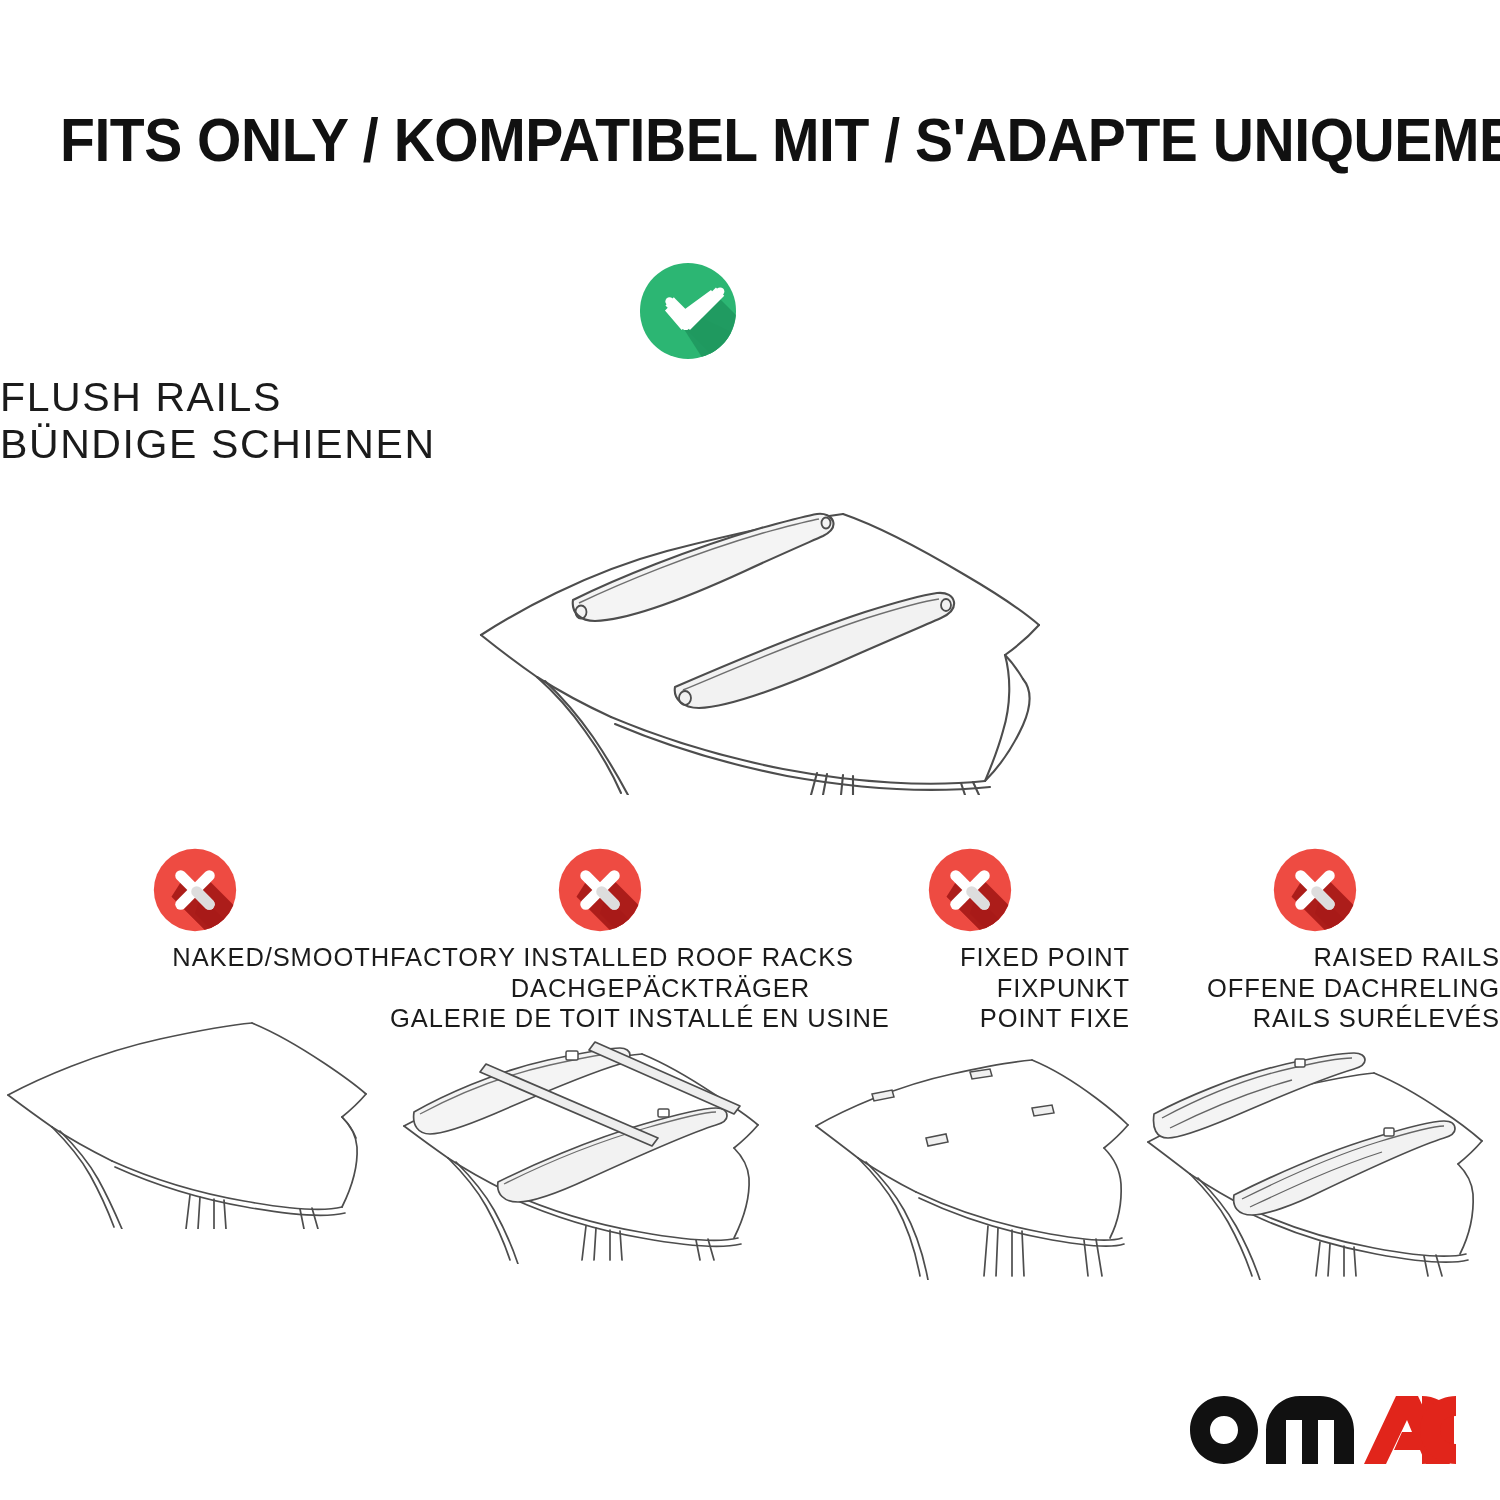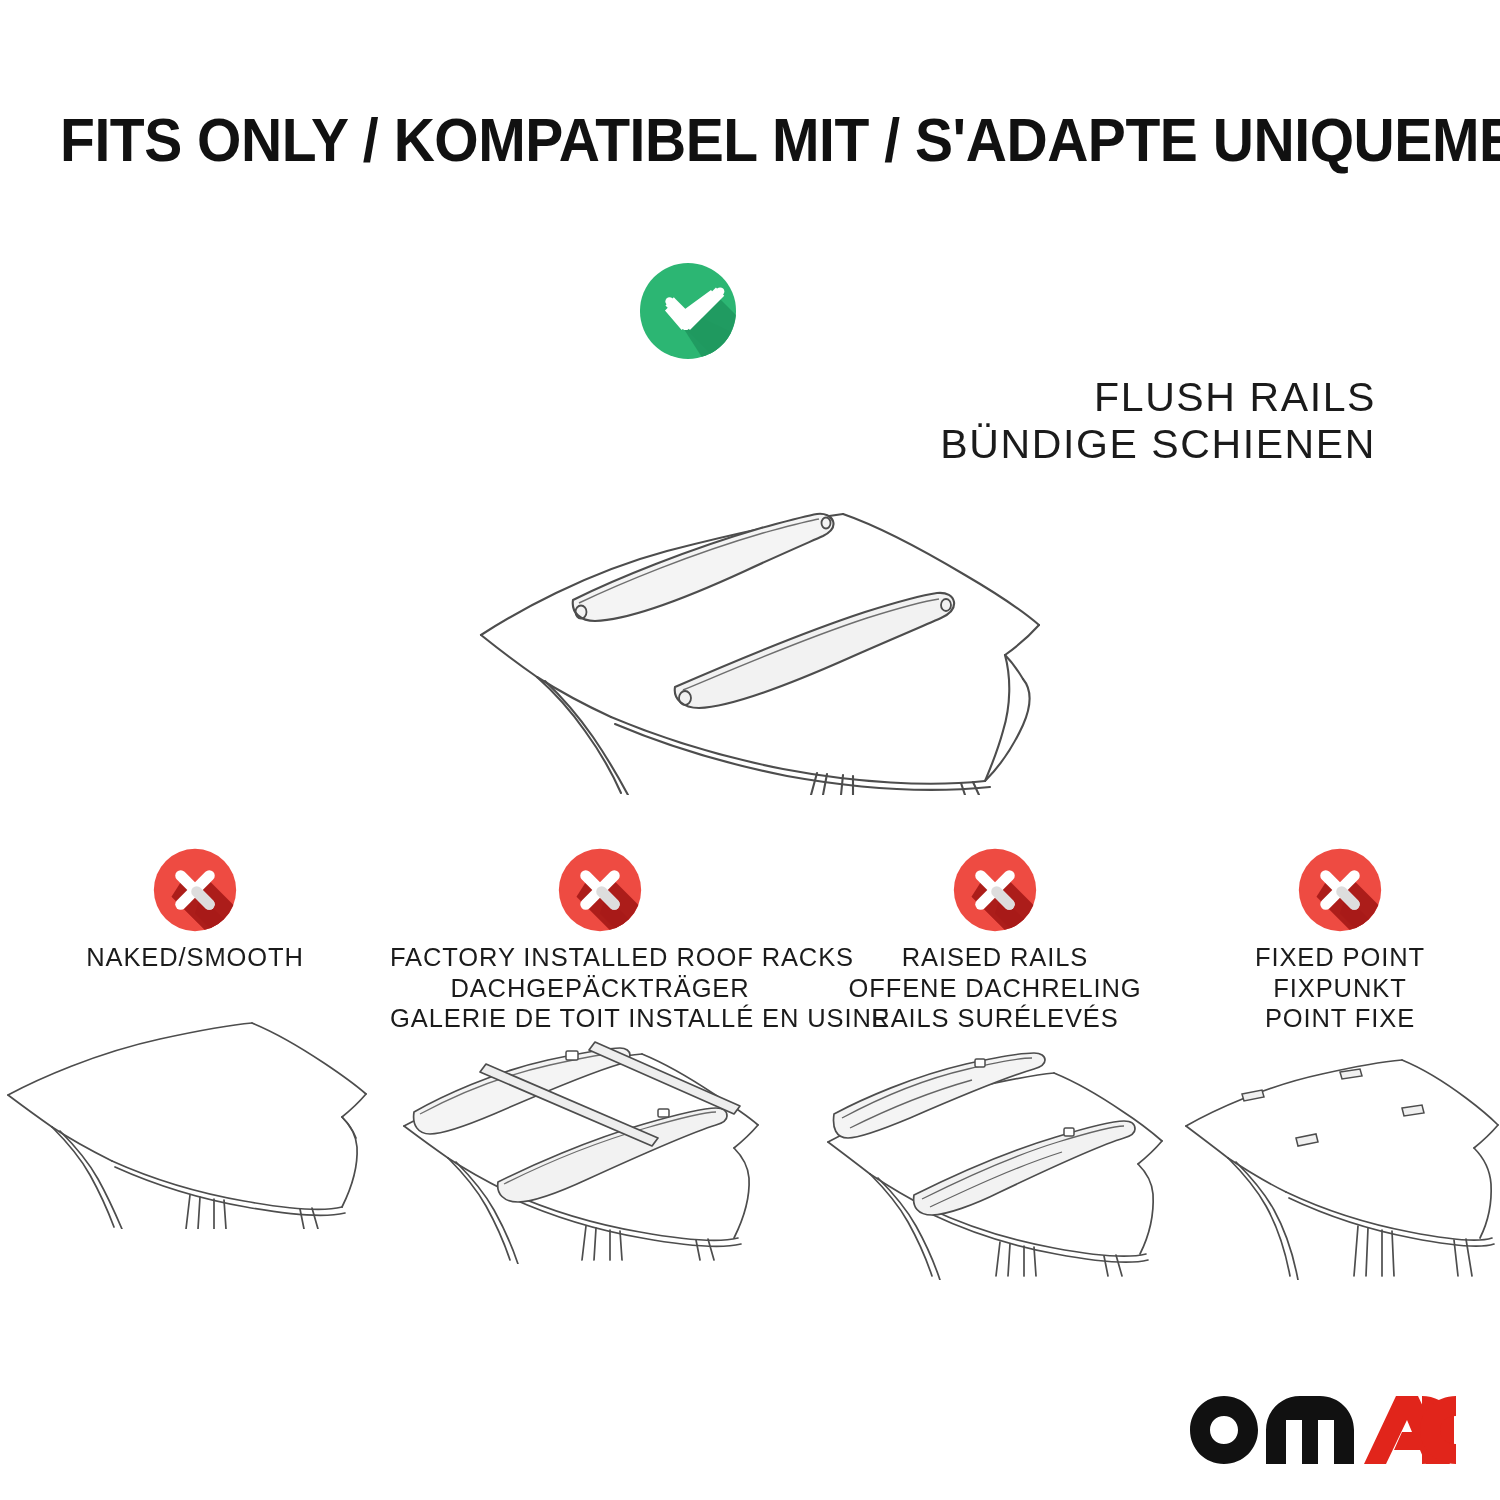--- a/index.html
+++ b/index.html
@@ -32,21 +32,21 @@
     transform-origin: center top;
     white-space: nowrap;
   }
 
   
   .fits-block {
     position: absolute;
     top: 262px;
     left: 0;
     width: 1376px;
-    text-align: right;
+    text-align: left;
   }
   .icon-check {
     position: relative;
     width: 98px;
     height: 98px;
     margin: 0 auto;
     display: block;
   }
   .fits-labels {
     margin-top: 14px;
@@ -72,21 +72,21 @@
   .grid {
     position: absolute;
     top: 848px;
     left: 0;
     width: 1500px;
     display: flex;
     align-items: flex-start;
   }
   .cell {
     position: relative;
-    text-align: center;
+    text-align: right;
   }
   .cell.c1 { width: 390px; }
   .cell.c2 { width: 420px; }
   .cell.c3 { width: 370px; }
   .cell.c4 { width: 320px; }
 
   .icon-x {
     position: relative;
     width: 84px;
     height: 84px;
@@ -336,20 +336,78 @@
             <path d="M205 8 L350 72 L344 80 L199 16 Z"></path>
           </g>
           <g stroke="#4D4D4D" stroke-width="1.5" fill="#FFFFFF">
             <rect x="176" y="17" width="12" height="9" rx="1.5"></rect>
             <rect x="268" y="75" width="11" height="8" rx="1.5"></rect>
           </g>
         </svg>
       </div>
     </div>
 
+    <div class="cell c4">
+      <span class="icon-x">
+        <svg viewBox="0 0 100 100" width="84" height="84" aria-hidden="true">
+          <defs>
+              <clipPath id="xc4">
+                <circle cx="50" cy="50" r="49"></circle>
+              </clipPath>
+            </defs>
+          <circle cx="50" cy="50" r="49" fill="#EE4B42"></circle>
+          <g clip-path="url(#xc4)">
+            <path d="M36 36 L64 64 L100 100 L100 100 L64 100 L22 58 Z" fill="#A81A18" opacity="0.95"></path>
+            <path d="M64 36 L100 72 L100 100 L72 100 L50 78 Z" fill="#A81A18" opacity="0.95"></path>
+          </g>
+          <g stroke="#FFFFFF" stroke-width="13" stroke-linecap="round">
+            <line x1="33" y1="33" x2="67" y2="67"></line>
+            <line x1="67" y1="33" x2="33" y2="67"></line>
+          </g>
+          <g stroke="#D8D8D8" stroke-width="13" stroke-linecap="round" clip-path="url(#xc4)" opacity="0.85">
+            <line x1="52" y1="52" x2="67" y2="67"></line>
+          </g>
+        </svg>
+      </span>
+      <div class="cell-labels">
+        <div>FIXED POINT</div>
+        <div>FIXPUNKT</div>
+        <div>POINT FIXE</div>
+      </div>
+      <div class="cell-art">
+        <svg viewBox="0 0 320 230" width="320" height="230" aria-hidden="true">
+          <g fill="none" stroke="#4D4D4D" stroke-width="1.7" stroke-linecap="round" stroke-linejoin="round">
+            <path d="M6 76 C34 60 86 36 142 24 C182 15 210 11 222 10"></path>
+            <path d="M222 10 C244 19 266 33 286 48 C302 60 312 69 318 75"></path>
+            <path d="M318 75 C312 82 304 90 294 98"></path>
+            <path d="M6 76 C14 82 30 94 48 108"></path>
+            <path d="M48 108 C66 120 86 132 106 142"></path>
+            <path d="M48 108 C62 122 76 138 86 156 C96 174 104 194 110 226"></path>
+            <path d="M56 112 C70 126 84 142 94 160 C104 178 112 198 118 230"></path>
+            <path d="M106 142 C144 160 188 174 230 182 C276 191 300 192 312 188"></path>
+            <path d="M109 148 C147 166 190 180 232 188 C278 197 302 198 314 194"></path>
+            <path d="M294 98 C304 108 310 120 311 134 C312 152 308 172 300 188"></path>
+            <path d="M178 176 L174 226"></path>
+            <path d="M188 178 L186 226"></path>
+            <path d="M202 180 L202 226"></path>
+            <path d="M212 181 L214 226"></path>
+            <path d="M274 190 L278 226"></path>
+            <path d="M286 189 L292 226"></path>
+          </g>
+
+          <g stroke="#4D4D4D" stroke-width="1.5" fill="#F0F0F0">
+            <path d="M62 44 L82 40 L84 47 L64 51 Z"></path>
+            <path d="M160 22 L180 19 L182 26 L162 29 Z"></path>
+            <path d="M116 88 L136 84 L138 92 L118 96 Z"></path>
+            <path d="M222 58 L242 55 L244 63 L224 66 Z"></path>
+          </g>
+        </svg>
+      </div>
+    </div>
+
     <div class="cell c3">
       <span class="icon-x">
         <svg viewBox="0 0 100 100" width="84" height="84" aria-hidden="true">
           <defs>
               <clipPath id="xc3">
                 <circle cx="50" cy="50" r="49"></circle>
               </clipPath>
             </defs>
           <circle cx="50" cy="50" r="49" fill="#EE4B42"></circle>
           <g clip-path="url(#xc3)">
@@ -409,78 +467,20 @@
             <path d="M120 157 C152 142 202 118 252 102"></path>
           </g>
           <g stroke="#4D4D4D" stroke-width="1.5" fill="#FFFFFF">
             <rect x="165" y="9" width="10" height="8" rx="1.5"></rect>
             <rect x="254" y="78" width="10" height="8" rx="1.5"></rect>
           </g>
         </svg>
       </div>
     </div>
 
-    <div class="cell c4">
-      <span class="icon-x">
-        <svg viewBox="0 0 100 100" width="84" height="84" aria-hidden="true">
-          <defs>
-              <clipPath id="xc4">
-                <circle cx="50" cy="50" r="49"></circle>
-              </clipPath>
-            </defs>
-          <circle cx="50" cy="50" r="49" fill="#EE4B42"></circle>
-          <g clip-path="url(#xc4)">
-            <path d="M36 36 L64 64 L100 100 L100 100 L64 100 L22 58 Z" fill="#A81A18" opacity="0.95"></path>
-            <path d="M64 36 L100 72 L100 100 L72 100 L50 78 Z" fill="#A81A18" opacity="0.95"></path>
-          </g>
-          <g stroke="#FFFFFF" stroke-width="13" stroke-linecap="round">
-            <line x1="33" y1="33" x2="67" y2="67"></line>
-            <line x1="67" y1="33" x2="33" y2="67"></line>
-          </g>
-          <g stroke="#D8D8D8" stroke-width="13" stroke-linecap="round" clip-path="url(#xc4)" opacity="0.85">
-            <line x1="52" y1="52" x2="67" y2="67"></line>
-          </g>
-        </svg>
-      </span>
-      <div class="cell-labels">
-        <div>FIXED POINT</div>
-        <div>FIXPUNKT</div>
-        <div>POINT FIXE</div>
-      </div>
-      <div class="cell-art">
-        <svg viewBox="0 0 320 230" width="320" height="230" aria-hidden="true">
-          <g fill="none" stroke="#4D4D4D" stroke-width="1.7" stroke-linecap="round" stroke-linejoin="round">
-            <path d="M6 76 C34 60 86 36 142 24 C182 15 210 11 222 10"></path>
-            <path d="M222 10 C244 19 266 33 286 48 C302 60 312 69 318 75"></path>
-            <path d="M318 75 C312 82 304 90 294 98"></path>
-            <path d="M6 76 C14 82 30 94 48 108"></path>
-            <path d="M48 108 C66 120 86 132 106 142"></path>
-            <path d="M48 108 C62 122 76 138 86 156 C96 174 104 194 110 226"></path>
-            <path d="M56 112 C70 126 84 142 94 160 C104 178 112 198 118 230"></path>
-            <path d="M106 142 C144 160 188 174 230 182 C276 191 300 192 312 188"></path>
-            <path d="M109 148 C147 166 190 180 232 188 C278 197 302 198 314 194"></path>
-            <path d="M294 98 C304 108 310 120 311 134 C312 152 308 172 300 188"></path>
-            <path d="M178 176 L174 226"></path>
-            <path d="M188 178 L186 226"></path>
-            <path d="M202 180 L202 226"></path>
-            <path d="M212 181 L214 226"></path>
-            <path d="M274 190 L278 226"></path>
-            <path d="M286 189 L292 226"></path>
-          </g>
-
-          <g stroke="#4D4D4D" stroke-width="1.5" fill="#F0F0F0">
-            <path d="M62 44 L82 40 L84 47 L64 51 Z"></path>
-            <path d="M160 22 L180 19 L182 26 L162 29 Z"></path>
-            <path d="M116 88 L136 84 L138 92 L118 96 Z"></path>
-            <path d="M222 58 L242 55 L244 63 L224 66 Z"></path>
-          </g>
-        </svg>
-      </div>
-    </div>
-
   </div>
 
   <div class="logo">
     <svg viewBox="0 0 270 82" width="270" height="82" aria-hidden="true">
 
       <path d="M38 6 C57 6 72 21 72 40 C72 59 57 74 38 74 C19 74 4 59 4 40 C4 21 19 6 38 6 Z
                M38 26 C30 26 24 32 24 40 C24 48 30 54 38 54 C46 54 52 48 52 40 C52 32 46 26 38 26 Z" fill="#111111" fill-rule="evenodd"></path>
 
       <path d="M80 40 C80 21 95 6 114 6 L134 6 C153 6 168 21 168 40 L168 74 L148 74 L148 30 L132 30 L132 74 L116 74 L116 30 L100 30 L100 74 L80 74 Z" fill="#111111"></path>
 

